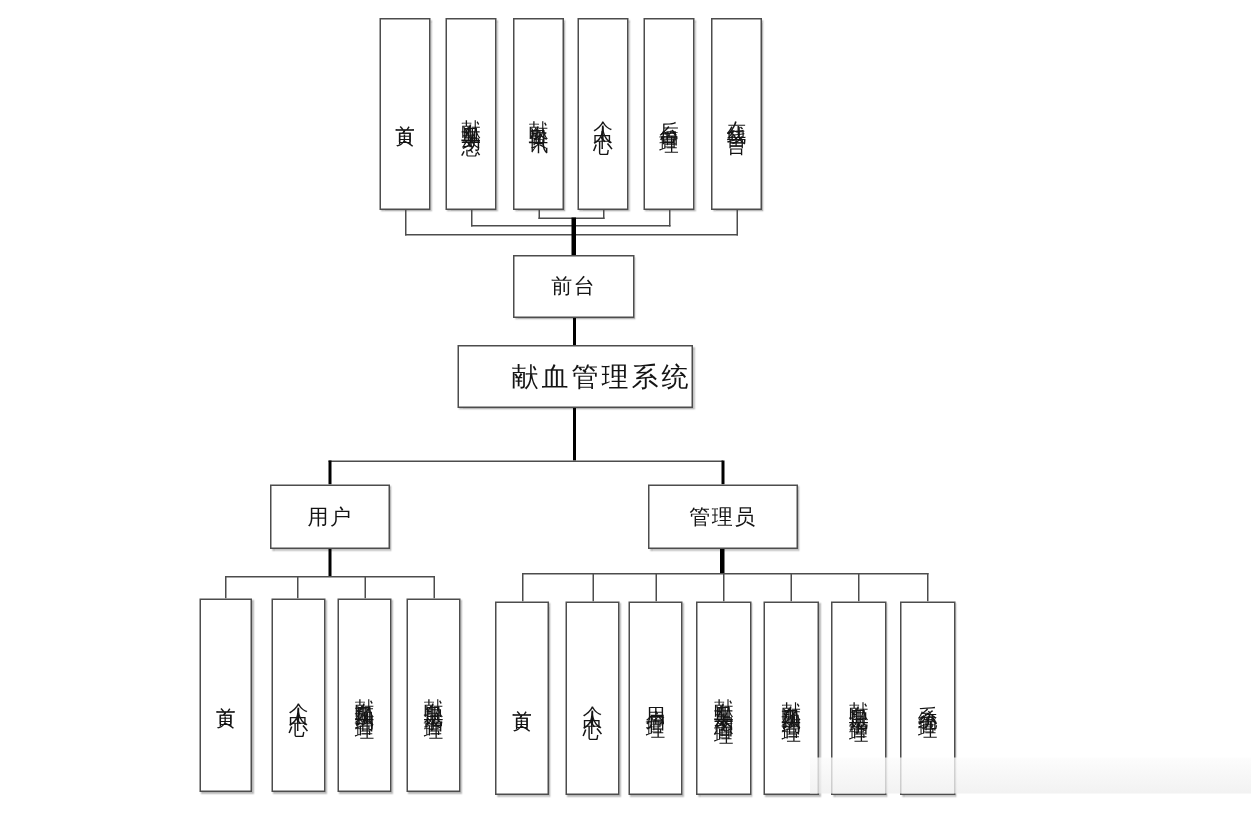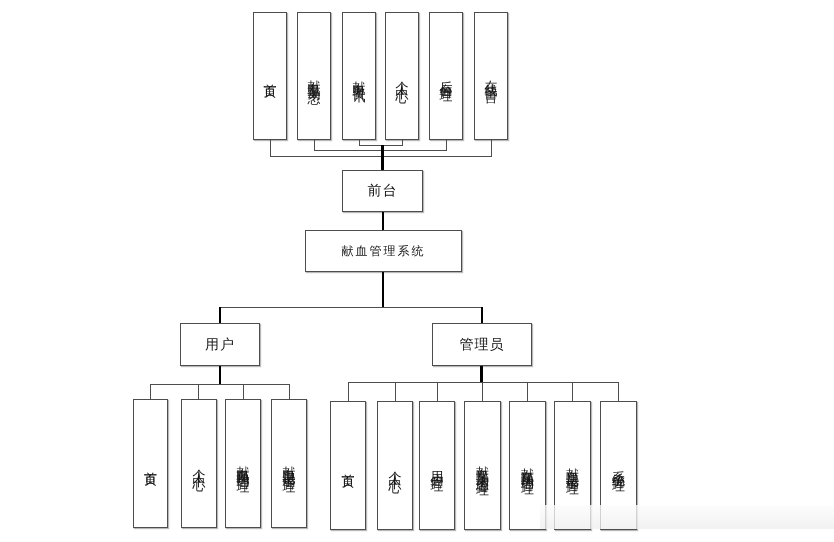--- a/index.html
+++ b/index.html
@@ -6,21 +6,21 @@
   #canvas{
     position:relative;width:834px;height:542px;background:#ffffff;
     font-family:Liberation Sans, sans-serif;color:#141414;overflow:hidden;
   }
   .node{
     position:absolute;box-sizing:border-box;background:#ffffff;
     border:1px solid #4d4d4d;box-shadow:1px 1px 1px rgba(0,0,0,0.28);
     display:flex;align-items:center;justify-content:center;text-align:center;
   }
   .hlabel{font-size:14px;letter-spacing:1px;}
-  .title-label{font-size:12px;letter-spacing:2px;}
+  .title-label{font-size:18px;letter-spacing:2px;justify-content:flex-end;}
   .vnode span{
     writing-mode:vertical-rl;text-orientation:upright;
     font-size:13px;letter-spacing:3px;line-height:1;
   }
   .line{position:absolute;background:#4d4d4d;}
   .trunk{position:absolute;background:#000000;}
   .watermark{
     position:absolute;left:540px;top:505px;width:294px;height:24px;
     background:linear-gradient(rgba(252,252,252,0.78),rgba(238,238,238,0.78));
     pointer-events:none;

